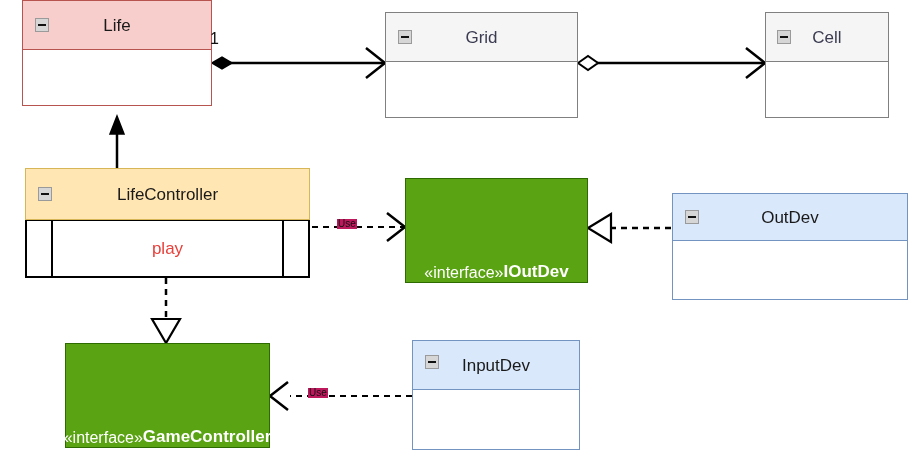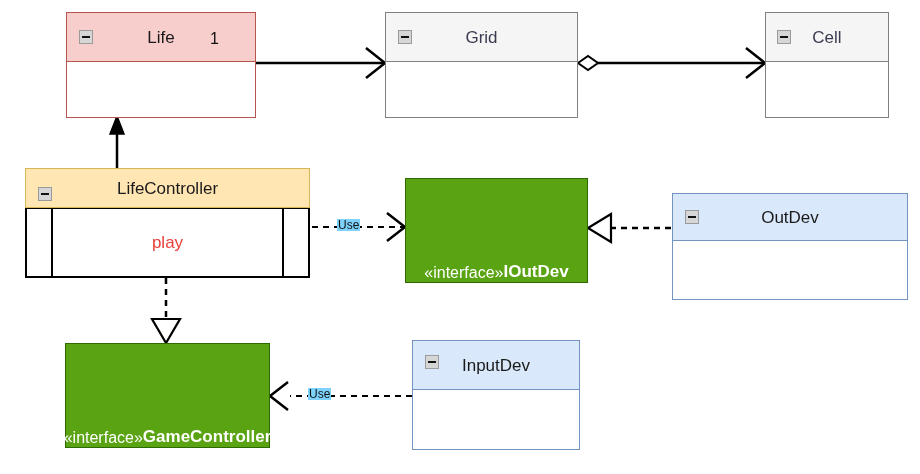--- a/index.html
+++ b/index.html
@@ -69,21 +69,21 @@
   }
   .minus-icon::before {
     content: "";
     display: block;
     width: 8px;
     height: 2px;
     background: #111111;
   }
 
   
-  #cls-life { left: 22px; top: 12px; width: 190px; height: 106px; margin-left: 44px; }
+  #cls-life { left: 22px; top: 0; width: 190px; height: 106px; }
   #cls-life .uml-head {
     height: 50px;
     background: #f8cecc;
     border: 1px solid #b85450;
   }
   #cls-life .uml-body {
     border: 1px solid #b85450;
     border-top: none;
   }
   #cls-life .minus-icon { left: 12px; top: 17px; }
@@ -112,21 +112,21 @@
   #cls-cell .uml-body {
     border: 1px solid #808080;
     border-top: none;
   }
   #cls-cell .minus-icon { left: 11px; top: 17px; }
   #cls-cell .uml-head-title { color: #3b3b52; }
 
   
   #cls-lifecontroller { left: 25px; top: 168px; width: 285px; height: 110px; }
   #cls-lifecontroller .uml-head {
-    height: 40px;
+    height: 52px;
     background: #ffe6b3;
     border: 1px solid #d6b656;
     justify-content: center;
   }
   #cls-lifecontroller .uml-body {
     border: 2px solid #000000;
     border-top: 1px solid #000000;
     display: flex;
   }
   #cls-lifecontroller .minus-icon { left: 12px; top: 18px; }
@@ -197,23 +197,23 @@
   #cls-inputdev .uml-body {
     border: 1px solid #7394c0;
     border-top: none;
   }
   #cls-inputdev .minus-icon { left: 12px; top: 14px; }
   #cls-inputdev .uml-head-title { }
 
   
   .edge-label {
     position: absolute;
-    font-size: 12px;
+    font-size: 10px;
     color: #111111;
-    background: #7dd3fc;
+    background: #be185d;
     line-height: 1;
     white-space: nowrap;
     padding: 0 1px;
   }
   #label-mult-1 { left: 209px; top: 31px; background: transparent; font-size: 16px; }
   #label-use-out { left: 337px; top: 219px; }
   #label-use-in  { left: 308px; top: 388px; }
 </style>
 </head>
 <body>

